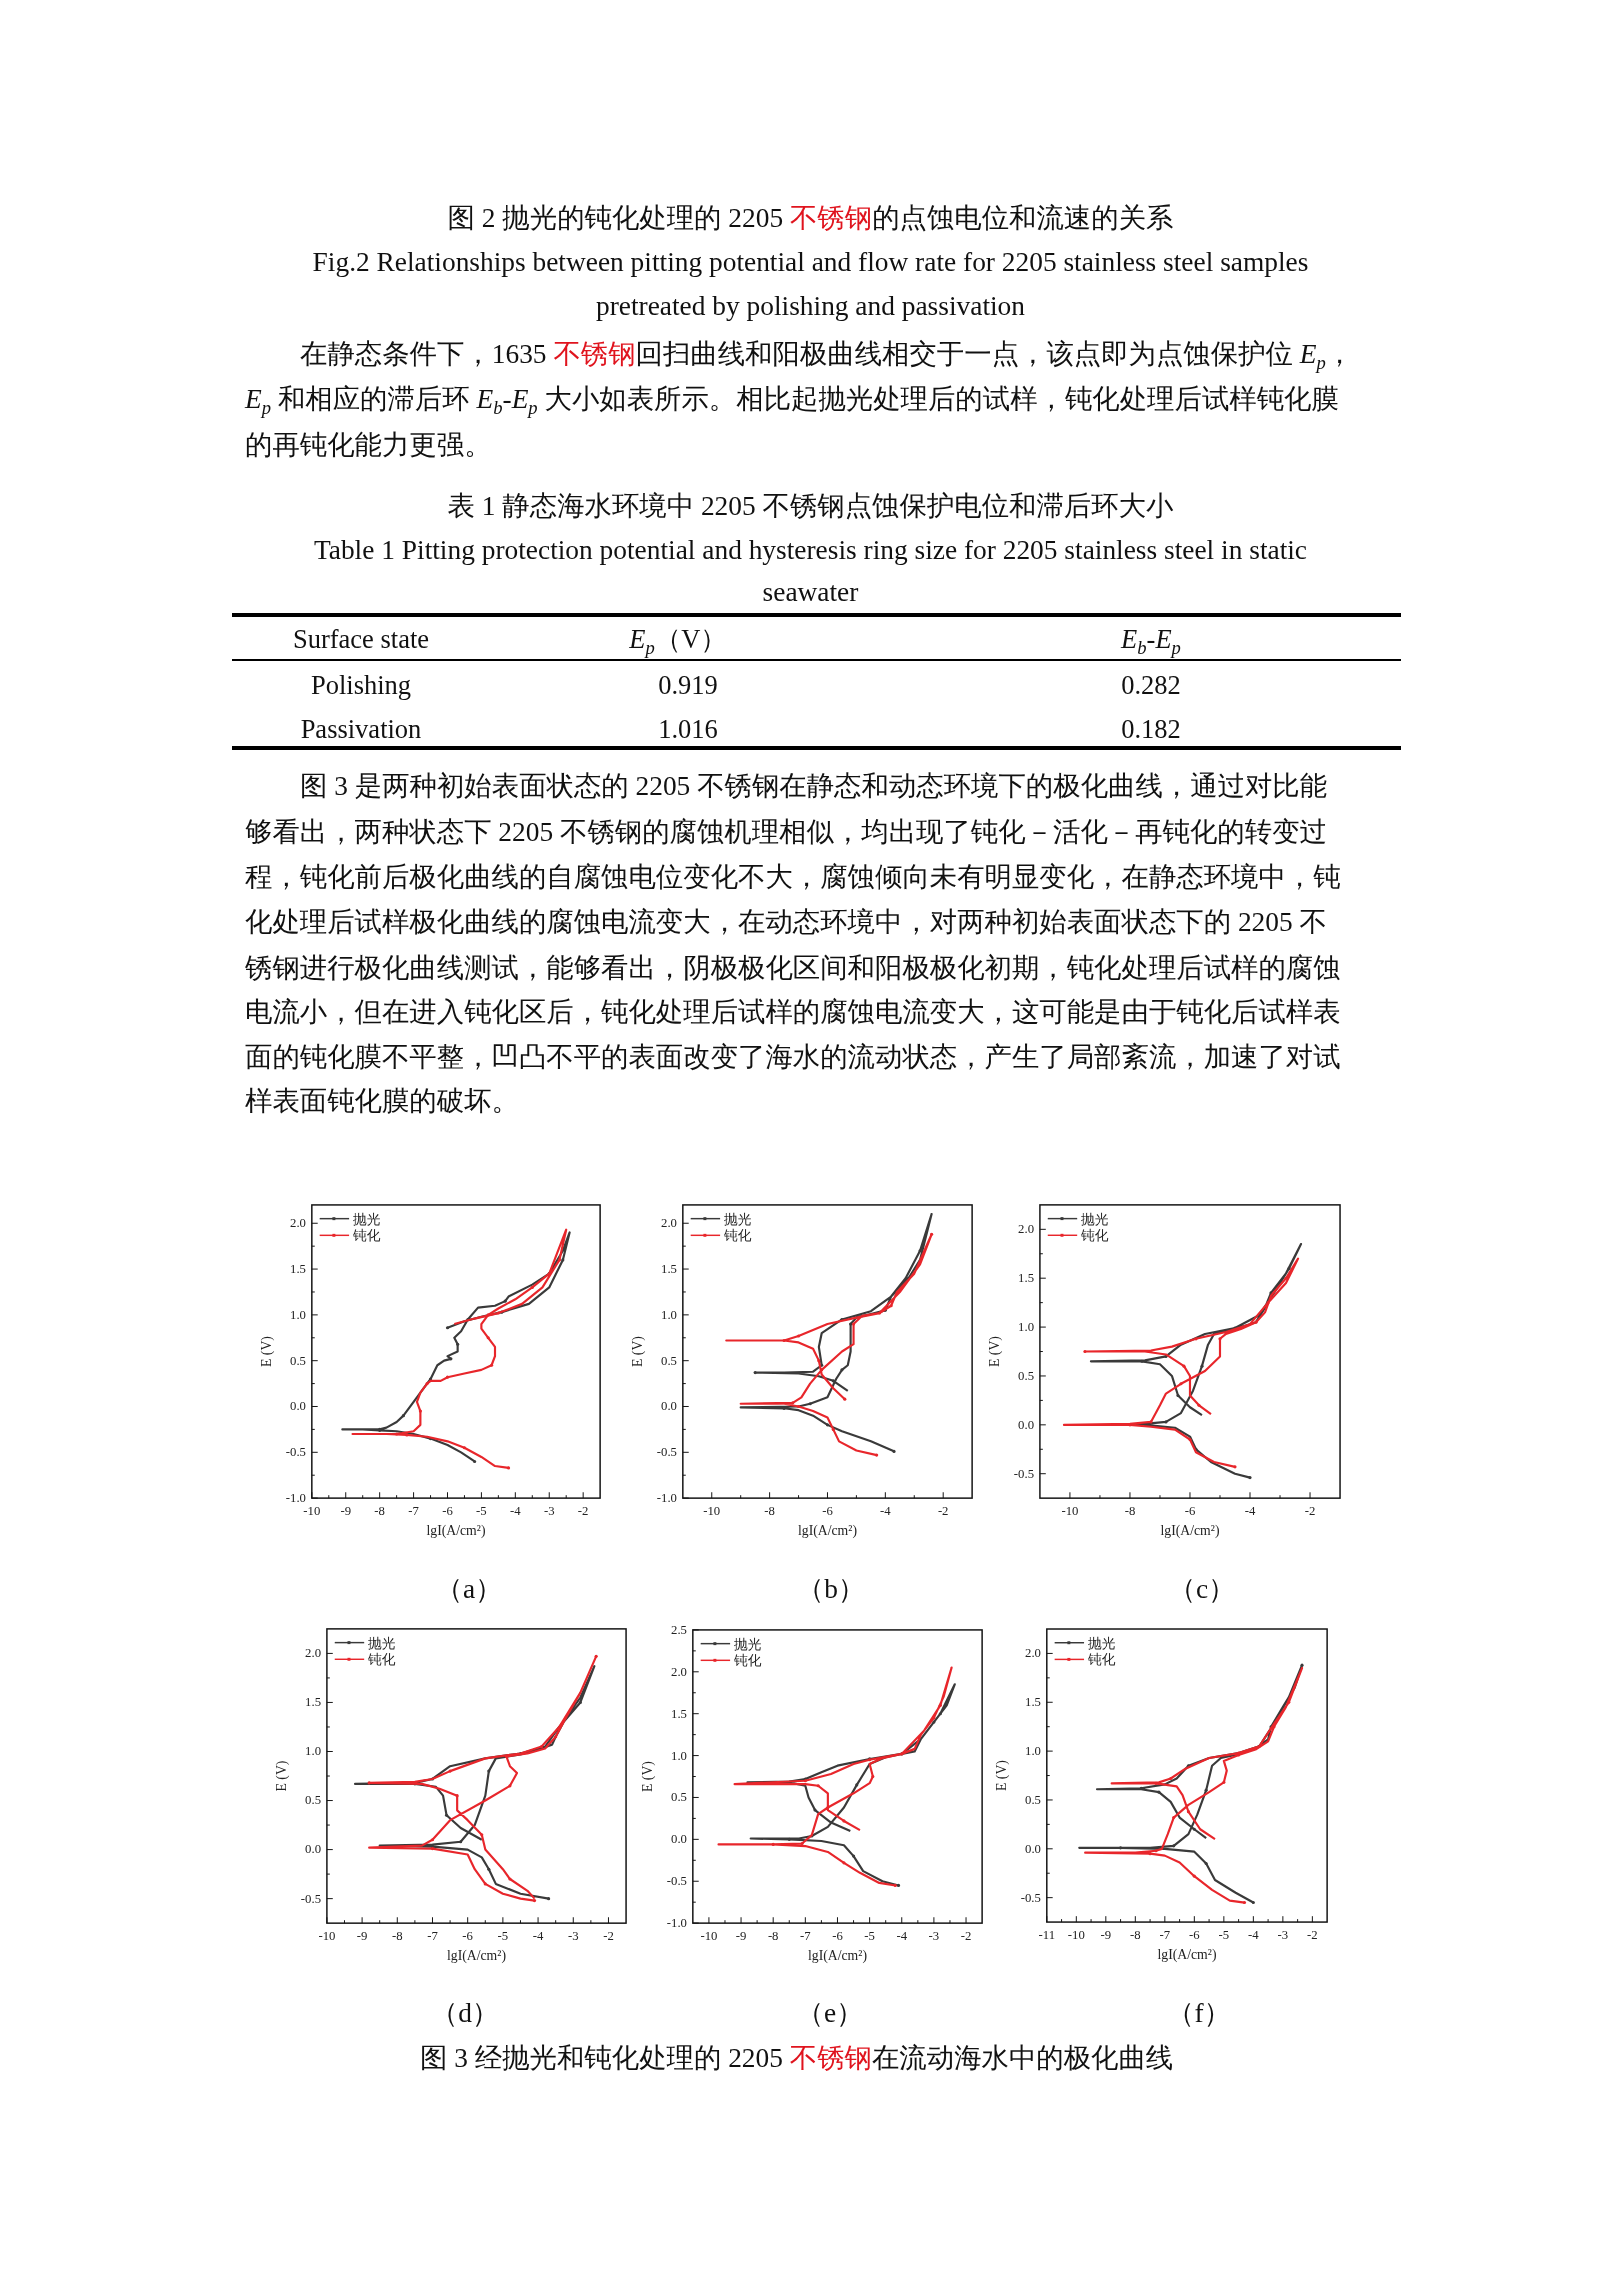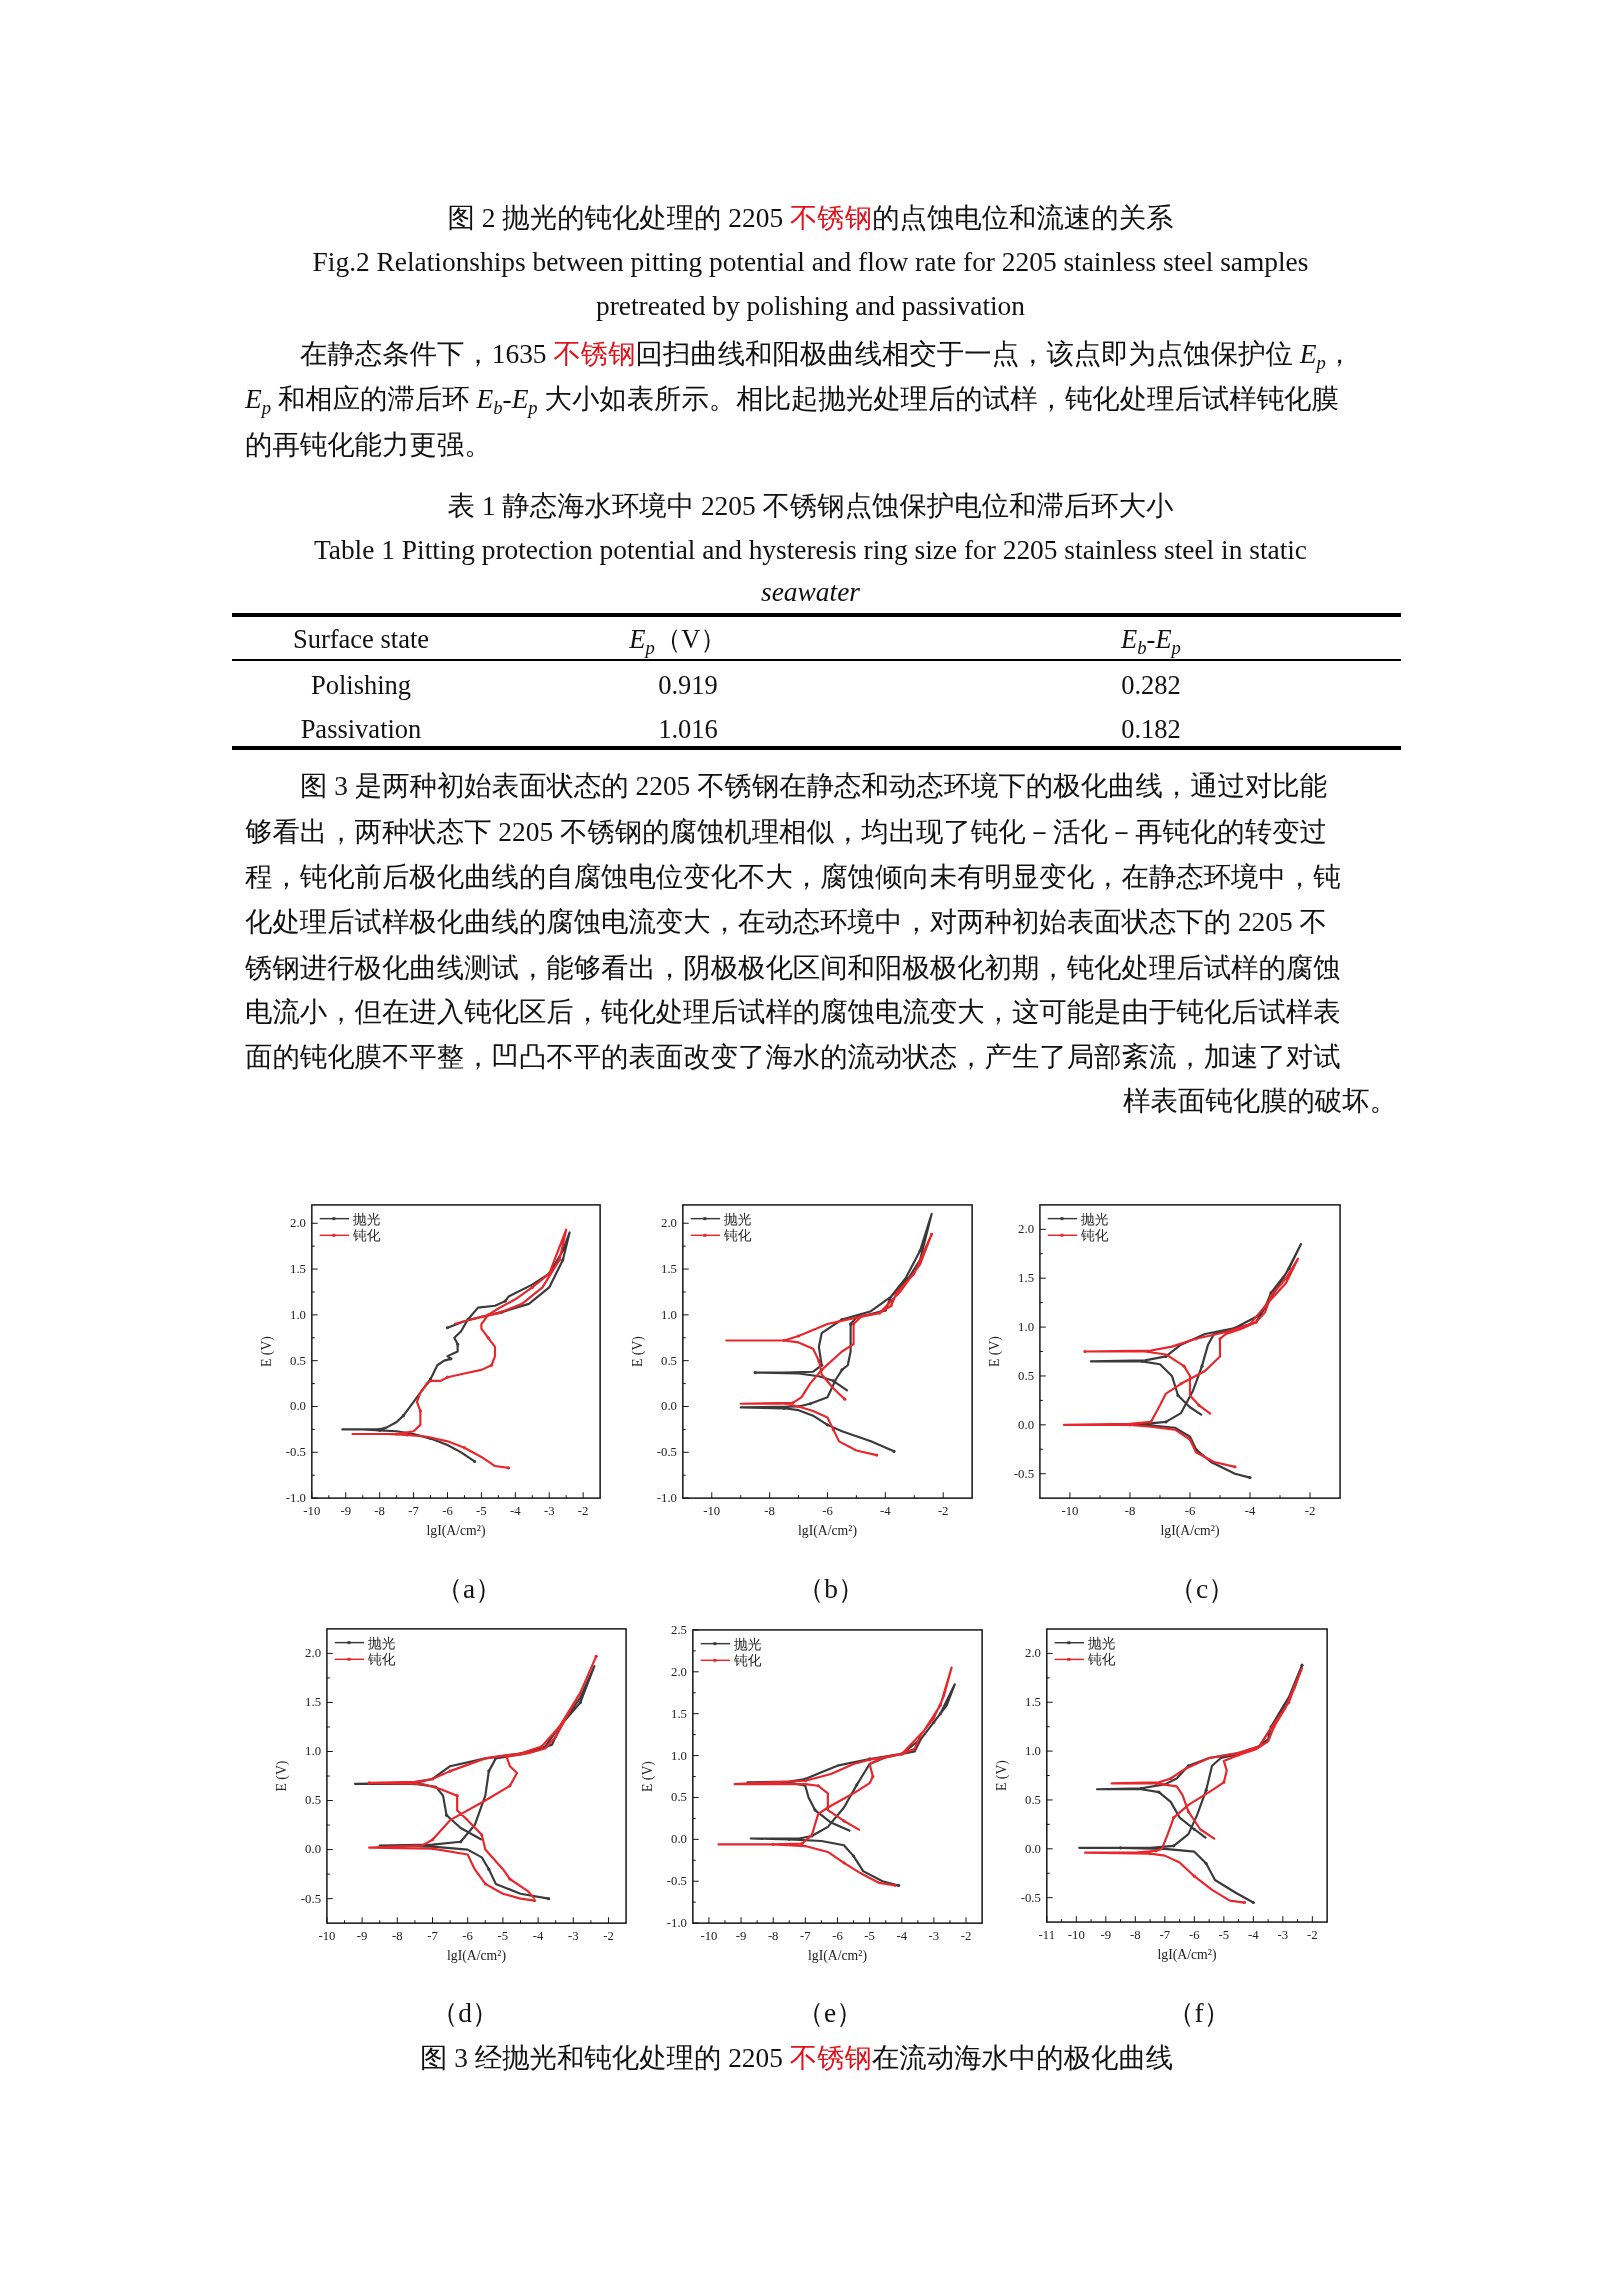--- a/index.html
+++ b/index.html
@@ -32,21 +32,21 @@
 <div class="line para" style="top:337px; text-indent:55px;">
   <span>在静态条件下，1635 </span><span class="red">不锈钢</span><span>回扫曲线和阳极曲线相交于一点，该点即为点蚀保护位 </span><span class="it">E</span><span class="sub">p</span><span>，</span>
 </div>
 <div class="line para" style="top:382px;">
   <span class="it">E</span><span class="sub">p</span><span> 和相应的滞后环 </span><span class="it">E</span><span class="sub">b</span><span>-</span><span class="it">E</span><span class="sub">p</span><span> 大小如表所示。相比起抛光处理后的试样，钝化处理后试样钝化膜</span>
 </div>
 <div class="line para" style="top:428px;">的再钝化能力更强。</div>
 
 <div class="line center" style="top:489px;">表 1  静态海水环境中 2205 不锈钢点蚀保护电位和滞后环大小</div>
 <div class="line center" style="top:533px;">Table 1 Pitting protection potential and hysteresis ring size for 2205 stainless steel in static</div>
-<div class="line center" style="top:575px;font-style:italic;">seawater</div>
+<div class="line center" style="top:575px;">seawater</div>
 
 <div class="rule" style="top:613px; height:3.9px;"></div>
 <div class="cell" style="left:361px; top:623px;">Surface state</div>
 <div class="cell" style="left:678px; top:623px;"><span class="it">E</span><span class="sub">p</span><span>（V）</span></div>
 <div class="cell" style="left:1151px; top:623px;"><span class="it">E</span><span class="sub">b</span><span>-</span><span class="it">E</span><span class="sub">p</span></div>
 <div class="rule" style="top:659px; height:2px;"></div>
 
 <div>
   <div class="cell" style="left:361px; top:669px;">Polishing</div>
   <div class="cell" style="left:688px; top:669px;">0.919</div>
@@ -60,21 +60,21 @@
 <div class="rule" style="top:746px; height:3.9px;"></div>
 
 <div>
   <div class="line para" style="top:769px; text-indent:55px;">图 3 是两种初始表面状态的 2205 不锈钢在静态和动态环境下的极化曲线，通过对比能</div>
   <div class="line para" style="top:815px;">够看出，两种状态下 2205 不锈钢的腐蚀机理相似，均出现了钝化－活化－再钝化的转变过</div>
   <div class="line para" style="top:860px;">程，钝化前后极化曲线的自腐蚀电位变化不大，腐蚀倾向未有明显变化，在静态环境中，钝</div>
   <div class="line para" style="top:905px;">化处理后试样极化曲线的腐蚀电流变大，在动态环境中，对两种初始表面状态下的 2205 不</div>
   <div class="line para" style="top:951px;font-family:Liberation Serif, serif;">锈钢进行极化曲线测试，能够看出，阴极极化区间和阳极极化初期，钝化处理后试样的腐蚀</div>
   <div class="line para" style="top:995px;">电流小，但在进入钝化区后，钝化处理后试样的腐蚀电流变大，这可能是由于钝化后试样表</div>
   <div class="line para" style="top:1040px;">面的钝化膜不平整，凹凸不平的表面改变了海水的流动状态，产生了局部紊流，加速了对试</div>
-  <div class="line para" style="top:1084px;text-align:right;">样表面钝化膜的破坏。</div>
+  <div class="line para" style="top:1084px;">样表面钝化膜的破坏。</div>
 </div>
 
 <div class="chart" id="chart-a" style="left: 253px; top: 1199px;"><svg width="353" height="358" viewBox="0 0 360 365">
       <g transform="translate(60,6)">
         <rect x="0" y="0" width="294" height="299" fill="none" stroke="#111" stroke-width="1.5"></rect>
         <line x1="0" x2="6" y1="299" y2="299" stroke="#111" stroke-width="1"></line>
         <text x="-6" y="303" text-anchor="end" class="tick-label">-1.0</text>
         <line x1="0" x2="3" y1="275.640625" y2="275.640625" stroke="#111" stroke-width="1"></line>
         <line x1="0" x2="6" y1="252.28125" y2="252.28125" stroke="#111" stroke-width="1"></line>
         <text x="-6" y="256.28125" text-anchor="end" class="tick-label">-0.5</text>

